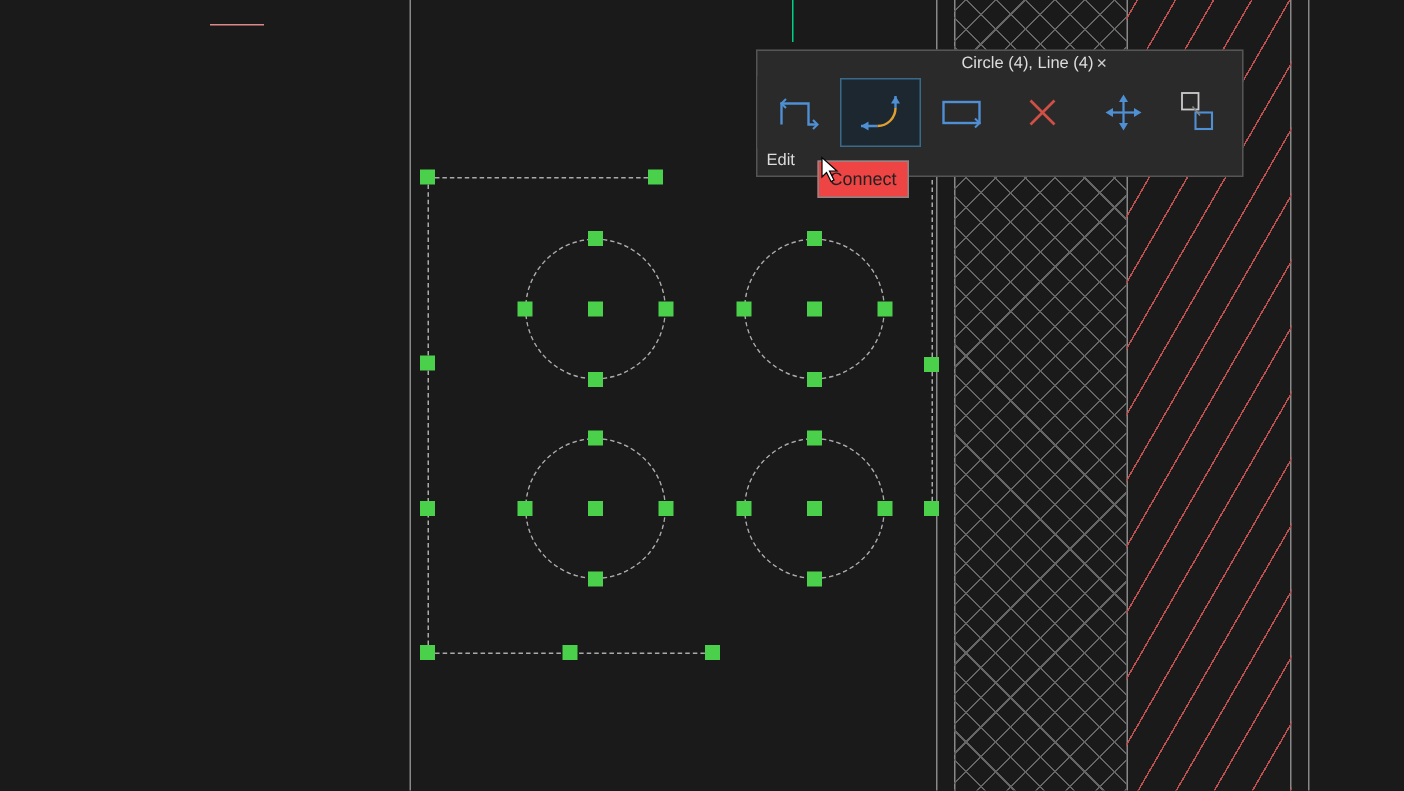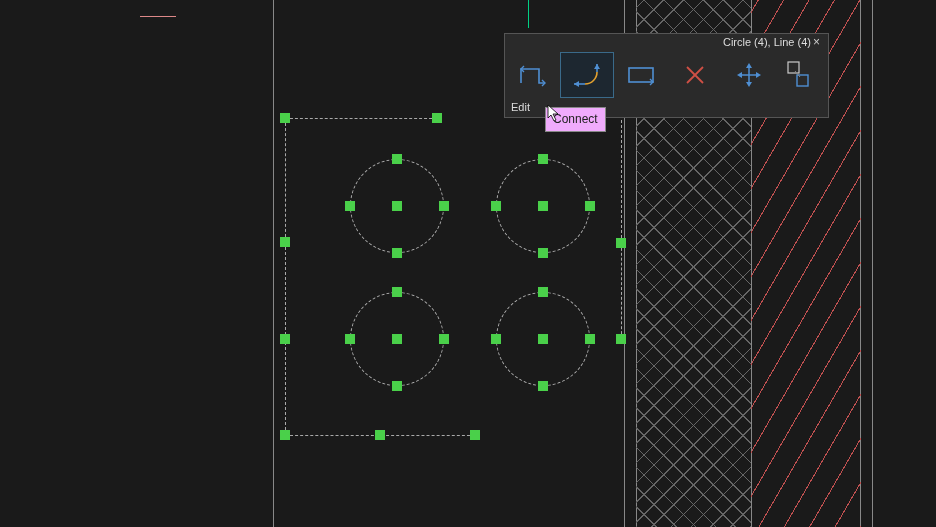--- a/index.html
+++ b/index.html
@@ -84,21 +84,21 @@
     
     .popup {
       position: absolute;
       background: #2a2a2a;
       border: 1px solid #555;
       display: flex;
       flex-direction: column;
     }
     .popup-title {
       display: flex;
-      justify-content: flex-end;
+      justify-content: center;
       align-items: center;
       padding: 2px 6px 3px 6px;
       font-size: 11px;
       color: #ddd;
       background: #2a2a2a;
       margin-left: 48px;
     }
     .popup-close {
       cursor: pointer;
       color: #ccc;
@@ -133,21 +133,21 @@
       justify-content: center;
     }
     .popup-footer {
       padding: 2px 6px 4px 6px;
       font-size: 11px;
       color: #ddd;
     }
     
     .tooltip {
       position: absolute;
-      background: #f0abfc;
+      background: #ef4444;
       border: 1px solid #888;
       color: #222;
       font-size: 12px;
       padding: 3px 7px 4px 7px;
       line-height: 1.35;
       white-space: nowrap;
     }
     .tooltip .tt-title {
       color: #222;
     }

